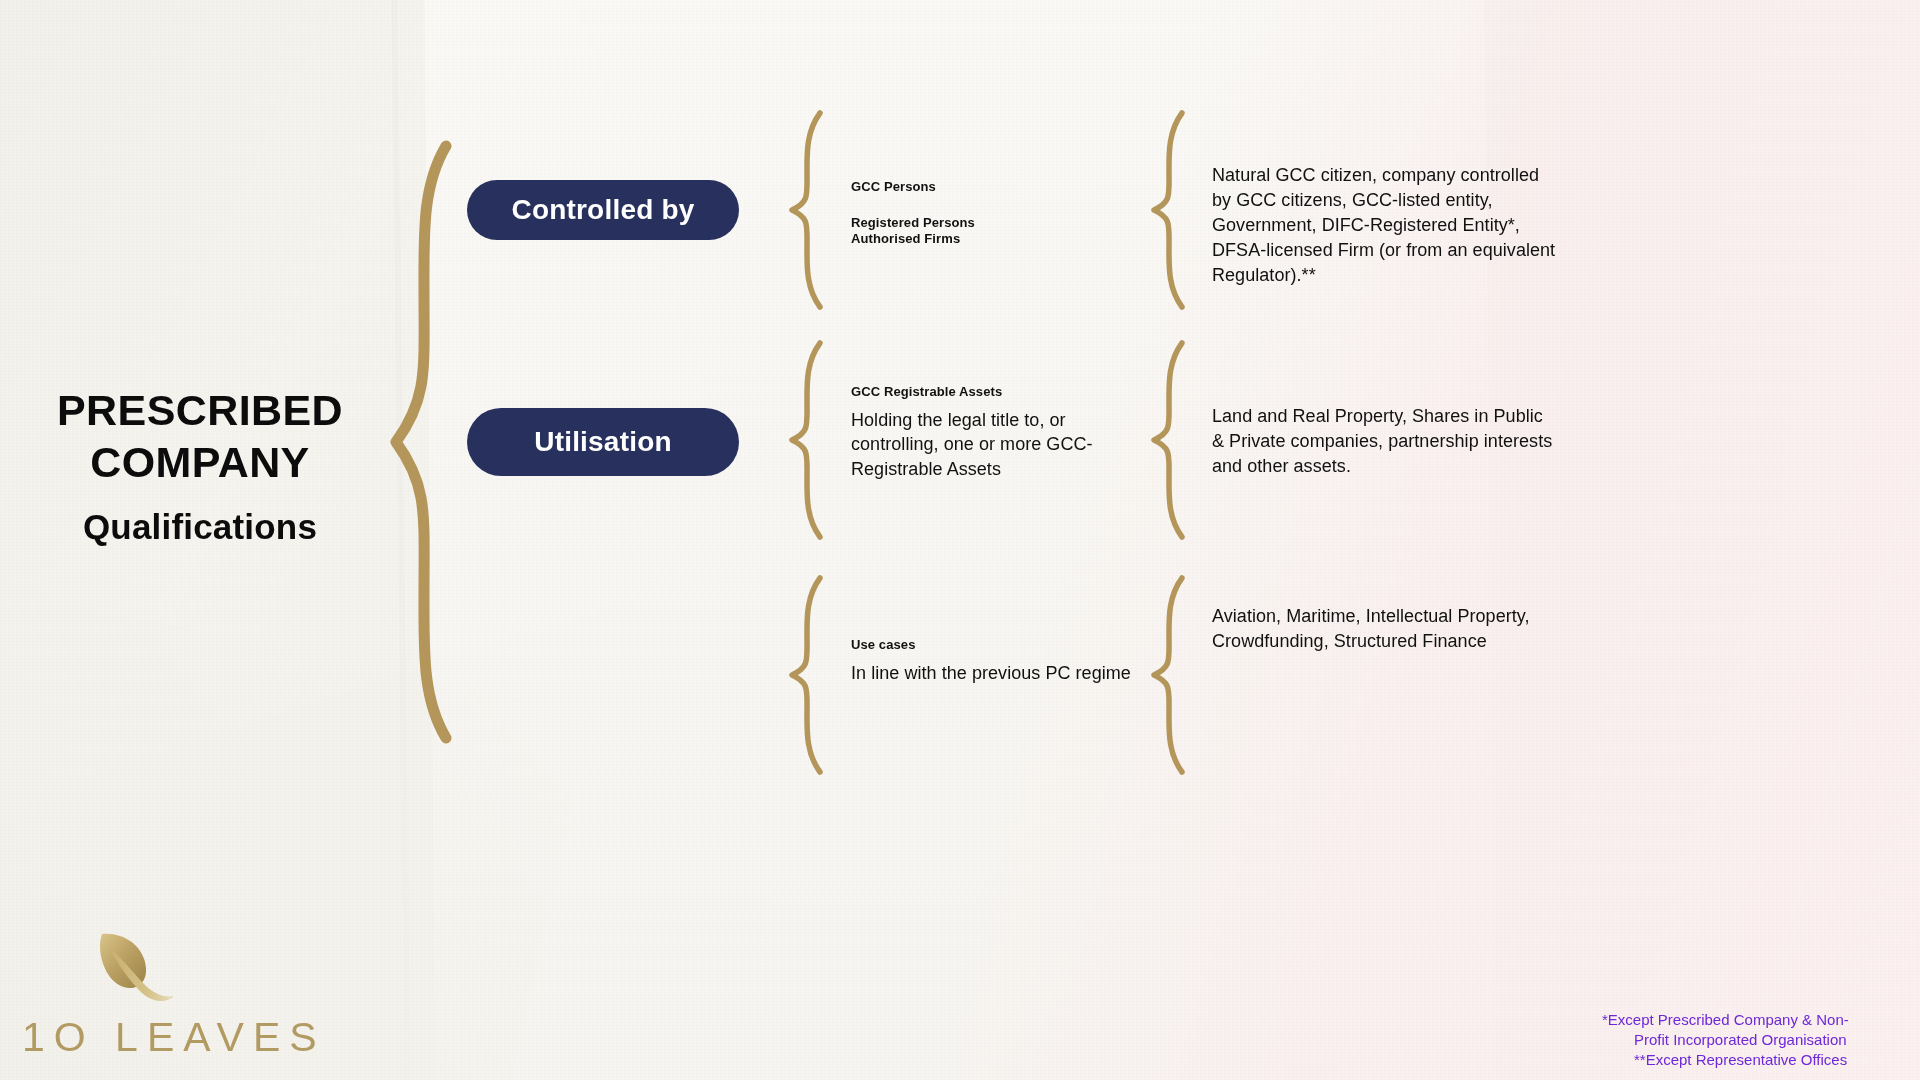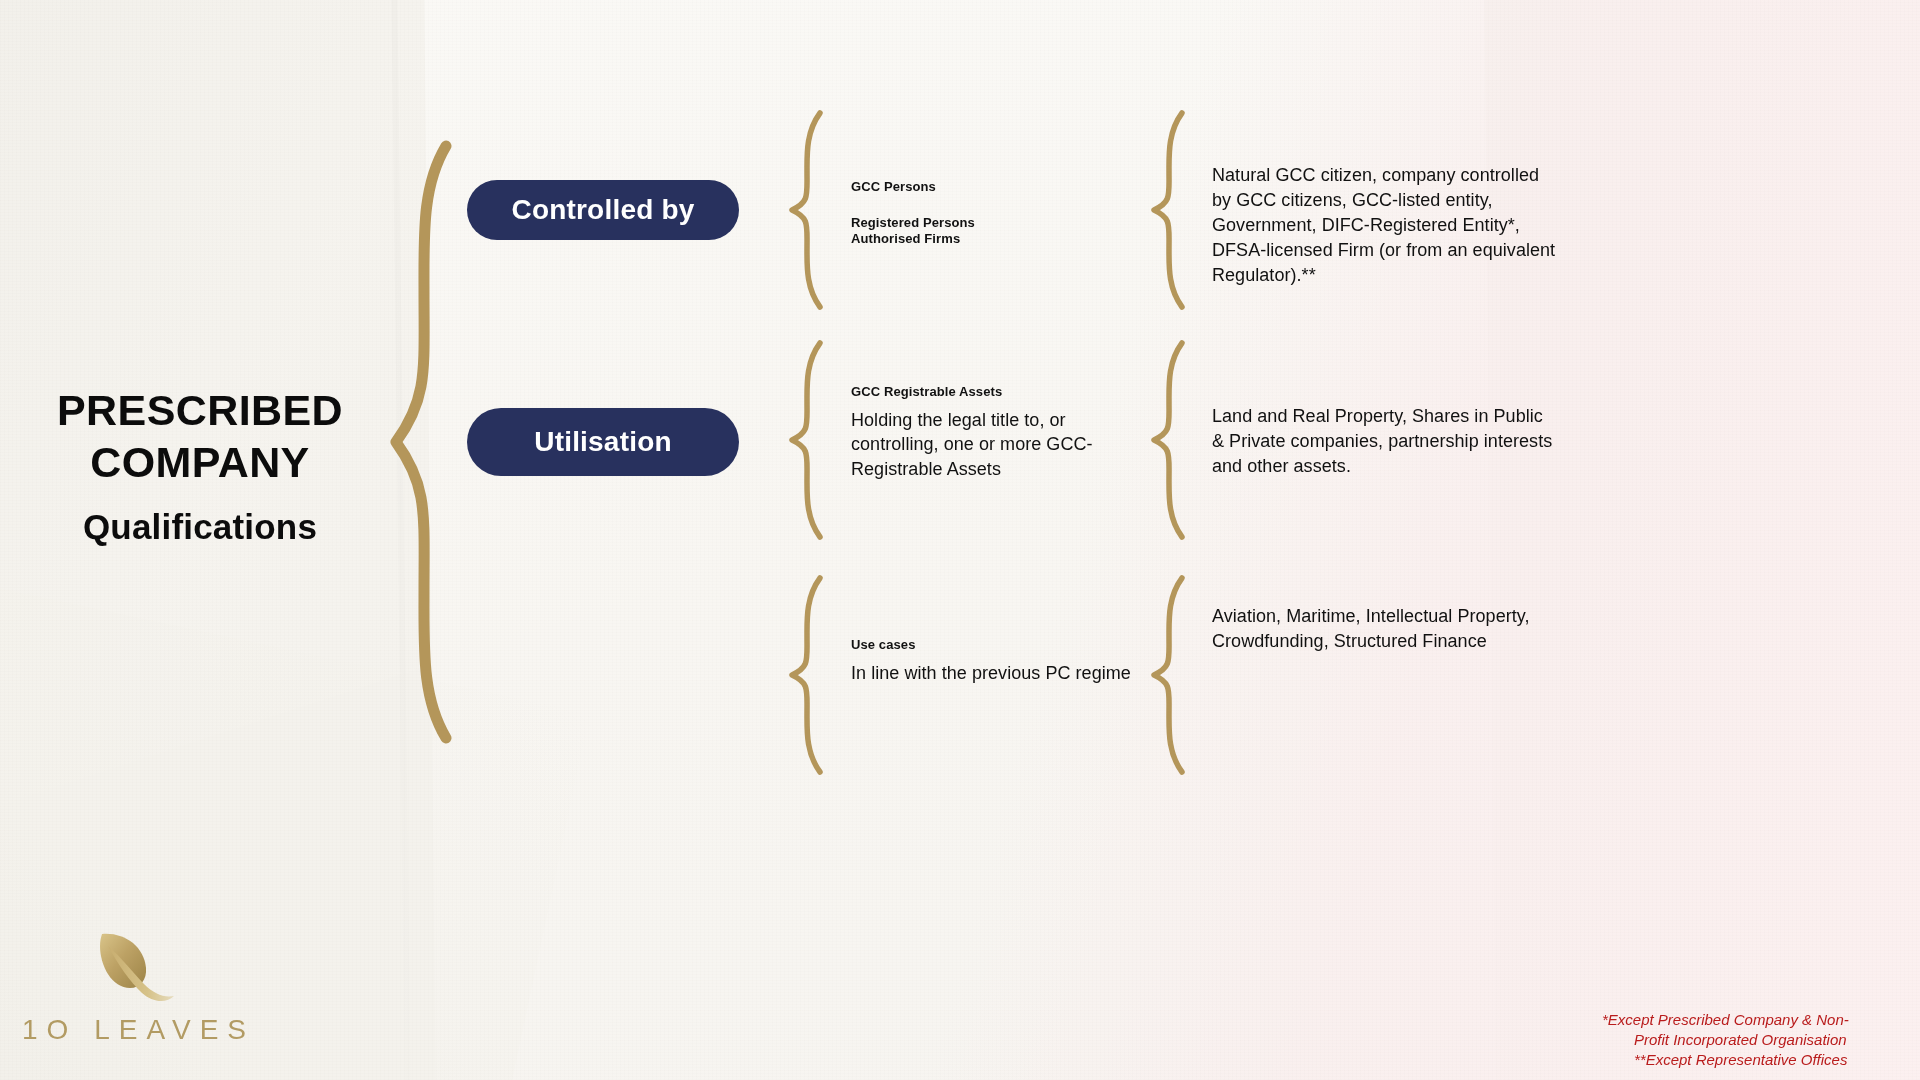--- a/index.html
+++ b/index.html
@@ -164,39 +164,38 @@
   #right-1 { top:163px; }
   #right-2 { top:404px; }
   #right-3 { top:604px; }
 
   
   #footnotes {
     position:absolute;
     right:18px; top:1010px;
     width:300px;
     text-align:left;
-    color:#b91c1c;
+    color:#6d28d9;
     font-size:15px;
     line-height:1.33;
-    font-style:italic;
   }
   #footnotes div + div { margin-top:0;margin-left:32px; }
 
   
   #logo {
     position:absolute;
     left:14px; top:940px;
     width:300px; height:130px;
   }
   #logo-leaf { position:absolute; left:74px; top:-8px; width:90px; height:80px; }
   #logo-leaf svg { display:block; width:100%; height:100%; }
   #logo-text {
     position:absolute;
     left:8px; top:74px;
-    font-size:28px;
+    font-size:41px;
     font-weight:300;
     letter-spacing:9px;
     color:#b29b63;
     white-space:nowrap;
   }
 </style>
 </head>
 <body>
 
 <div id="slide">

